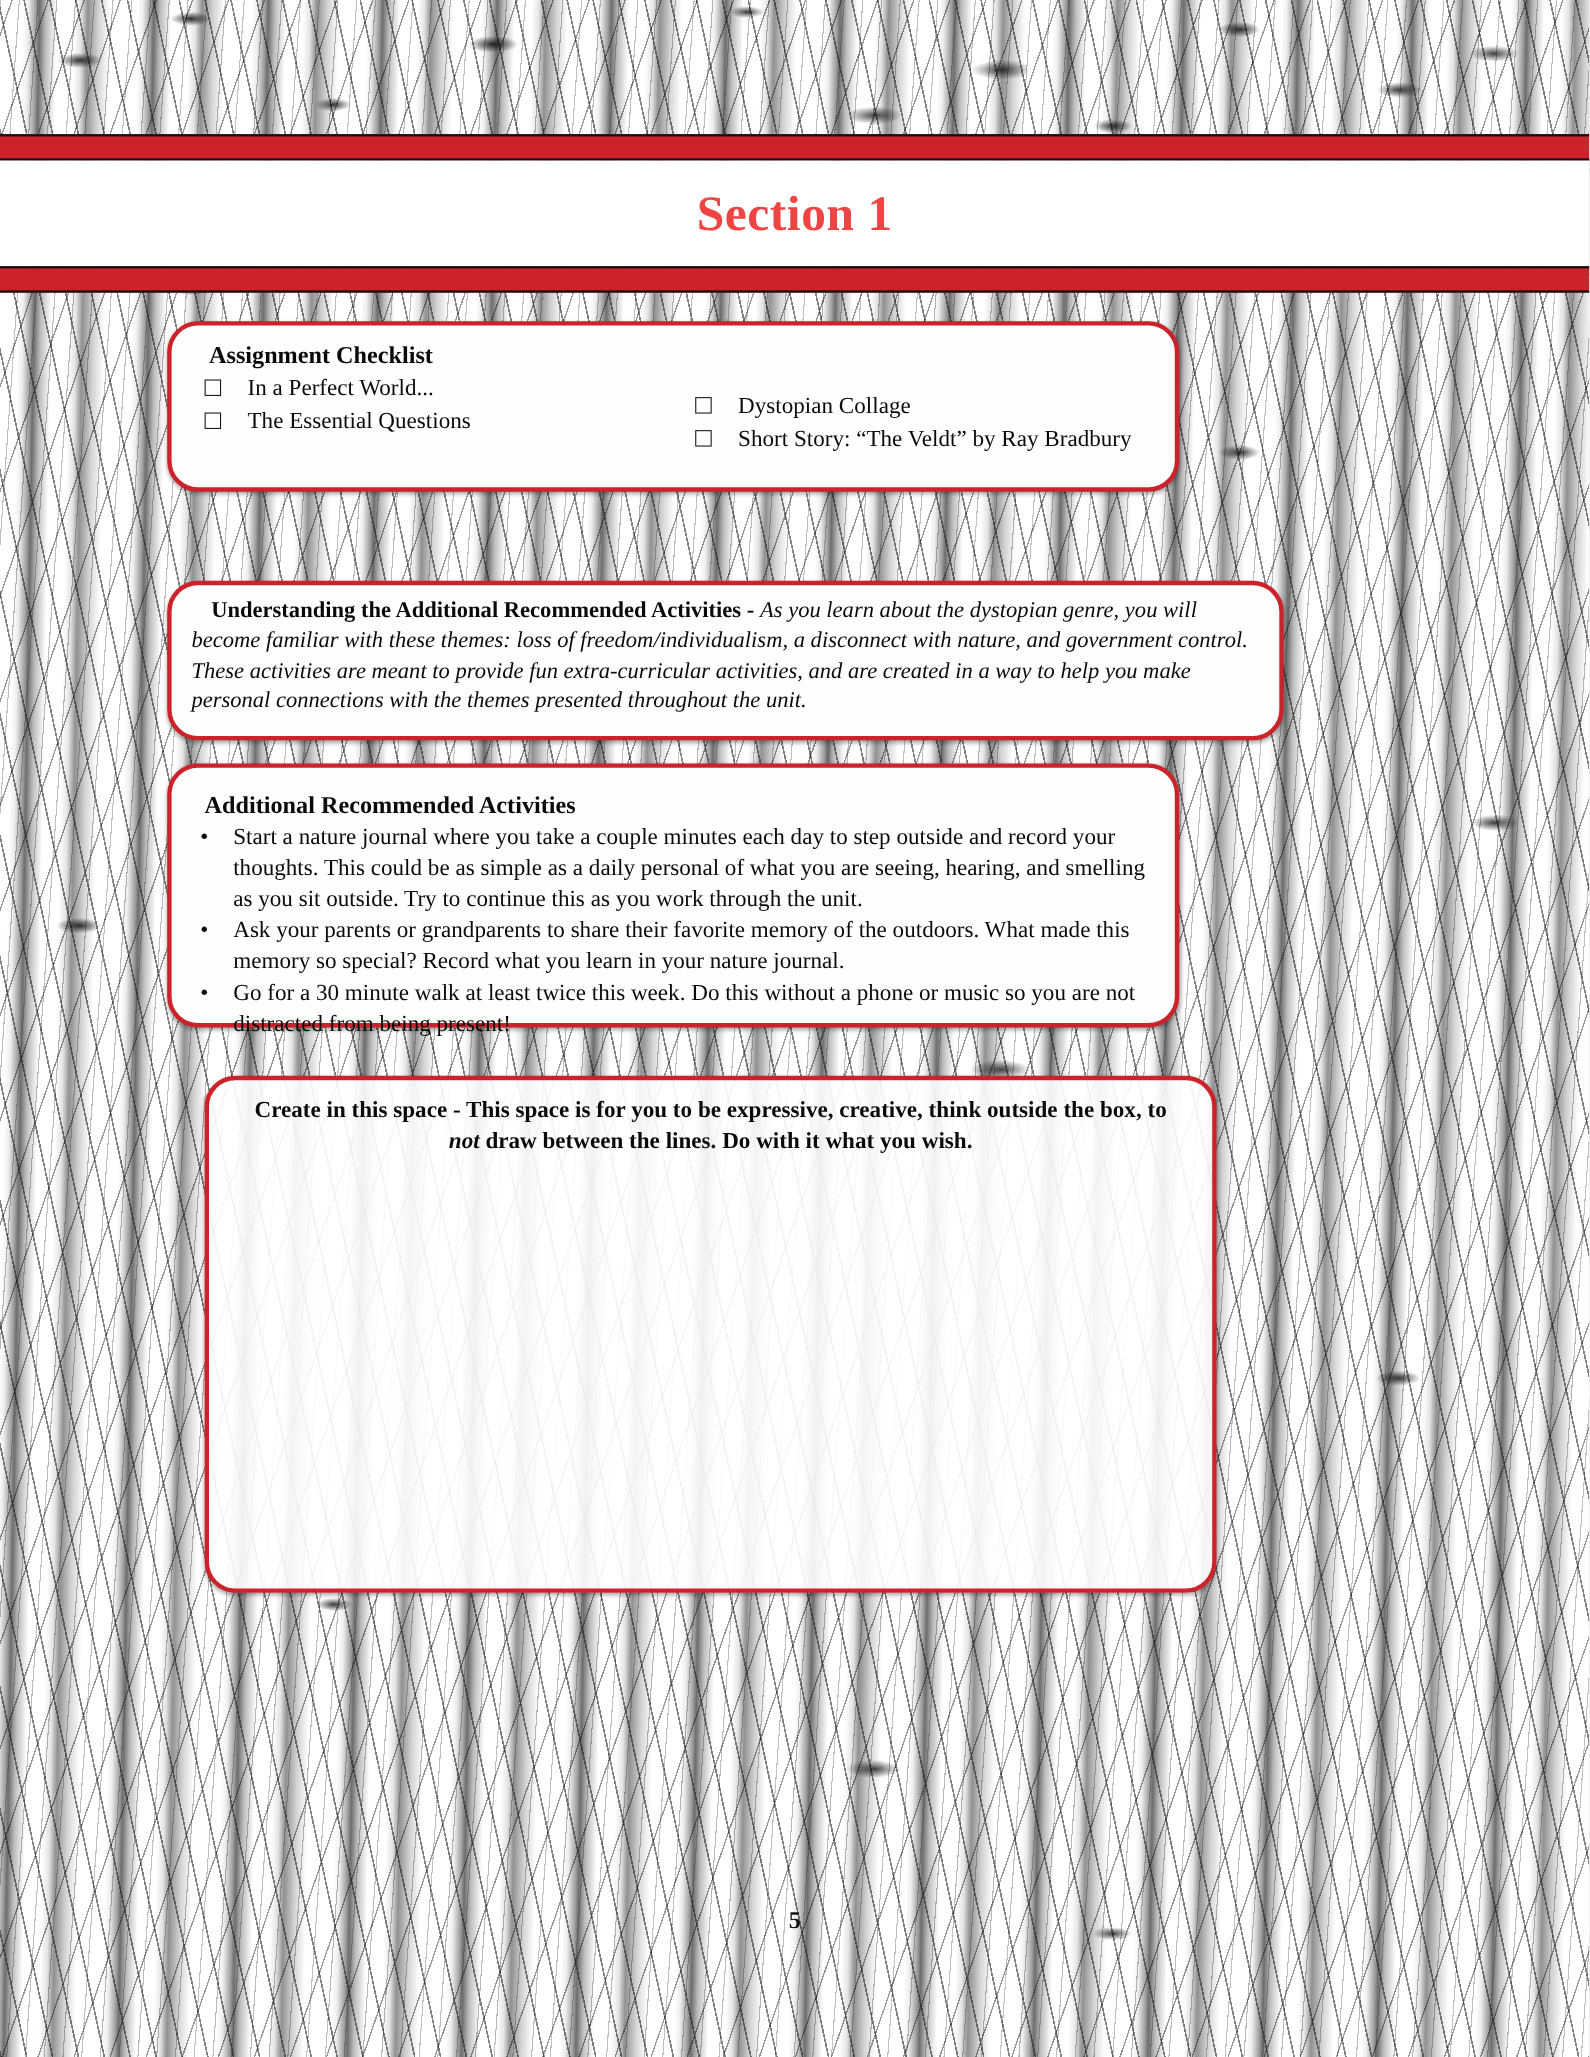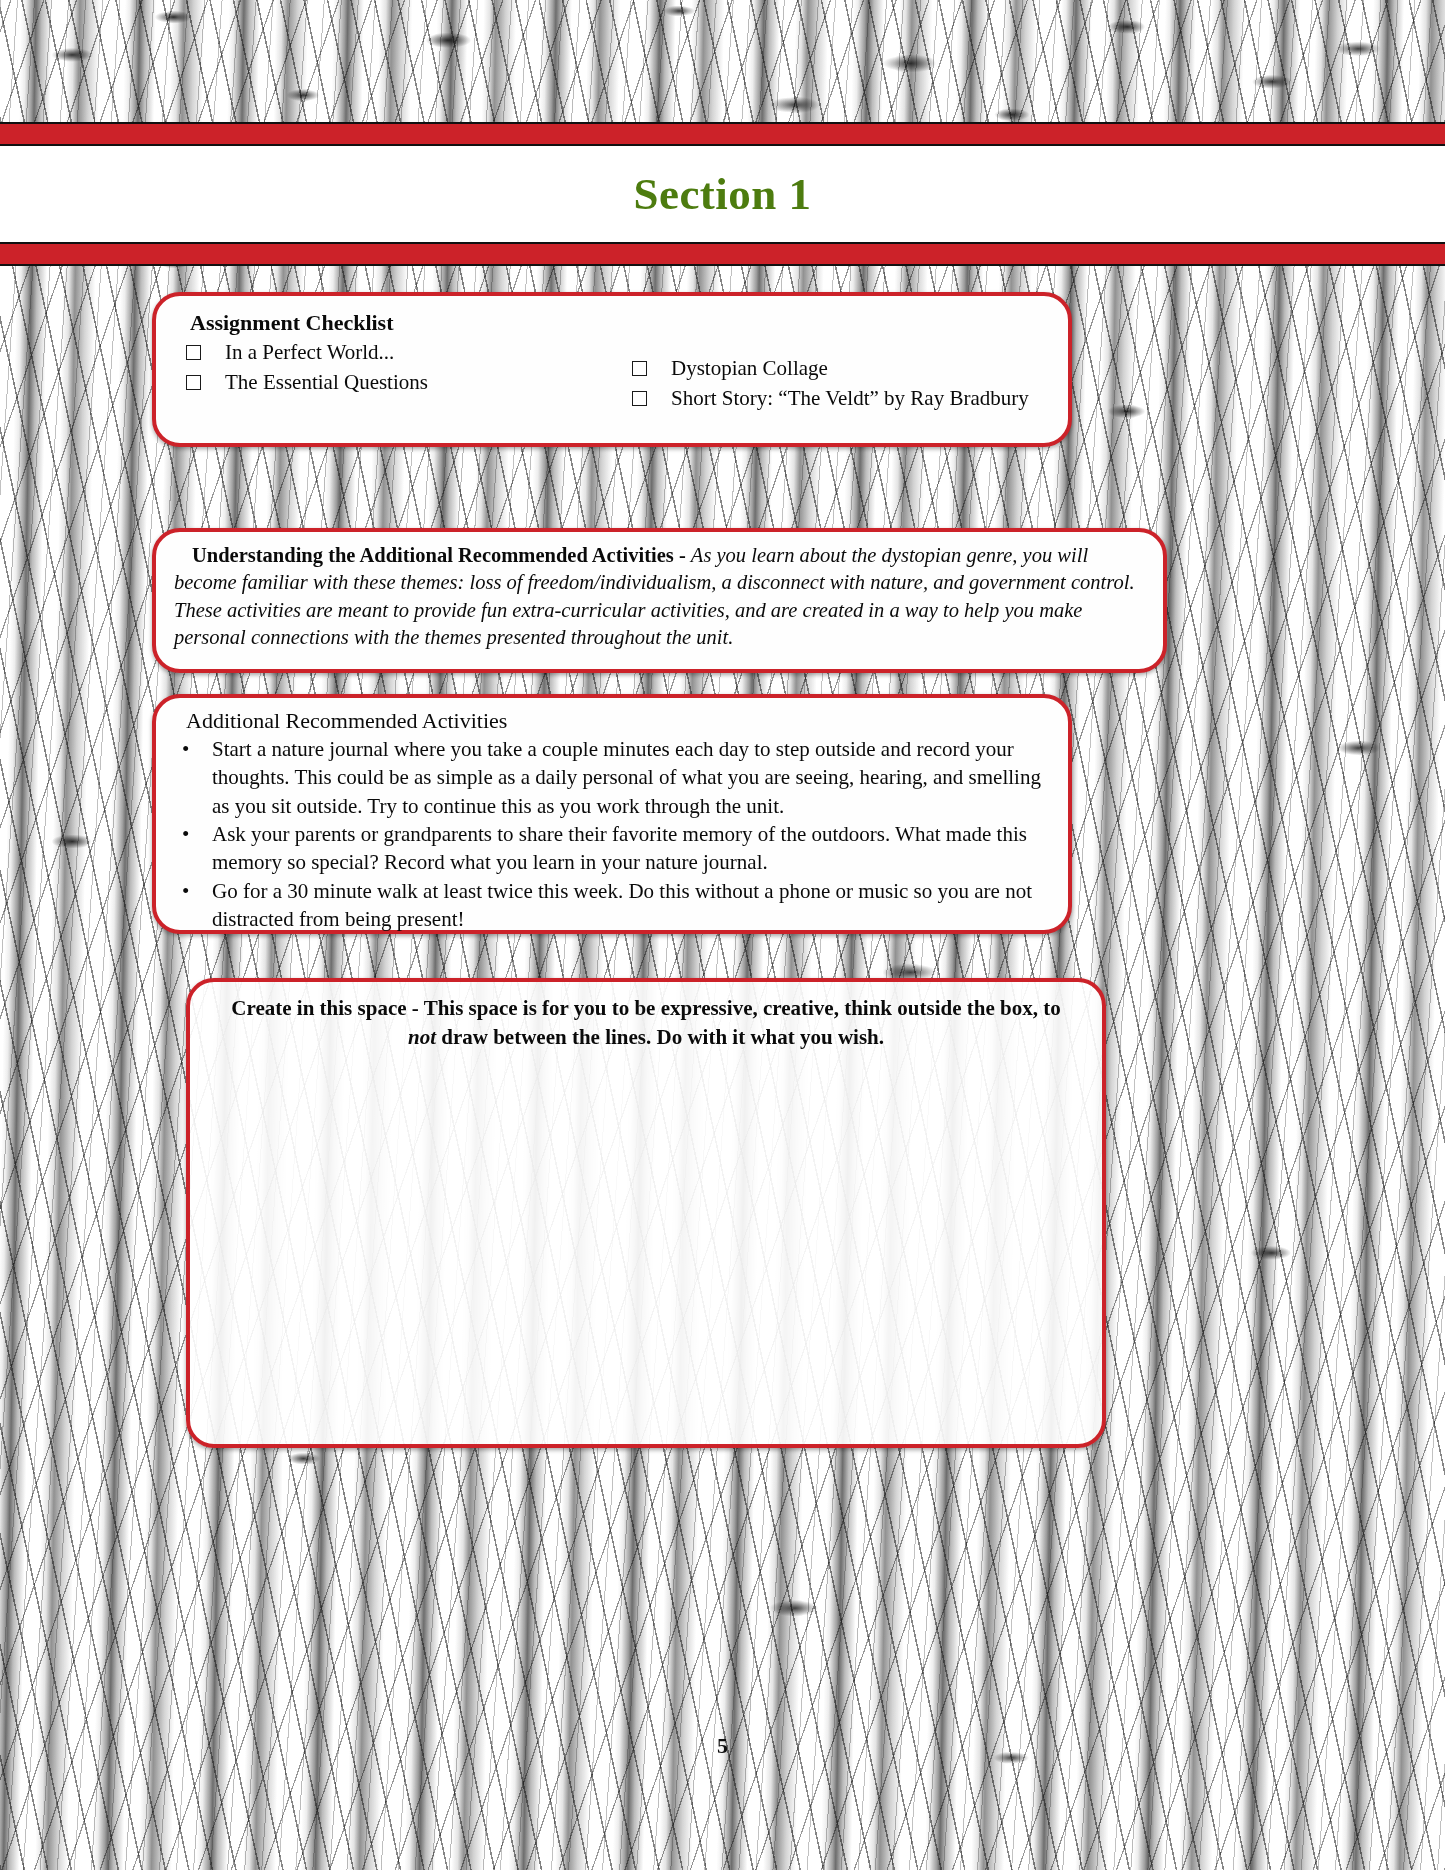--- a/index.html
+++ b/index.html
@@ -90,21 +90,21 @@
     left: 0; top: 146px;
     width: 1445px; height: 96px;
     background: #ffffff;
     display: flex;
     align-items: center;
     justify-content: center;
   }
   .title {
     font-size: 45px;
     font-weight: bold;
-    color: #4d7c0f;
+    color: #ef4444;
     letter-spacing: 0.5px;
   }
 
   
   .box {
     position: absolute;
     background: #fefefe;
     border: 4px solid #cc2229;
     border-radius: 28px;
     box-sizing: border-box;
@@ -167,22 +167,22 @@
   }
 
   
   .box-activities {
     left: 152px; top: 694px;
     width: 920px; height: 240px;
     padding: 10px 16px 6px 16px;
   }
   .activities-head {
     font-size: 22px;
-    font-weight: normal;
-    margin: 0 0 1px 14px;
+    font-weight: bold;
+    margin: 11px 0 1px 14px;
     color: #0a0a0a;
   }
   .act-item {
     display: flex;
     align-items: flex-start;
     font-size: 21px;
     line-height: 1.35;
     color: #0a0a0a;
   }
   .act-bullet {

